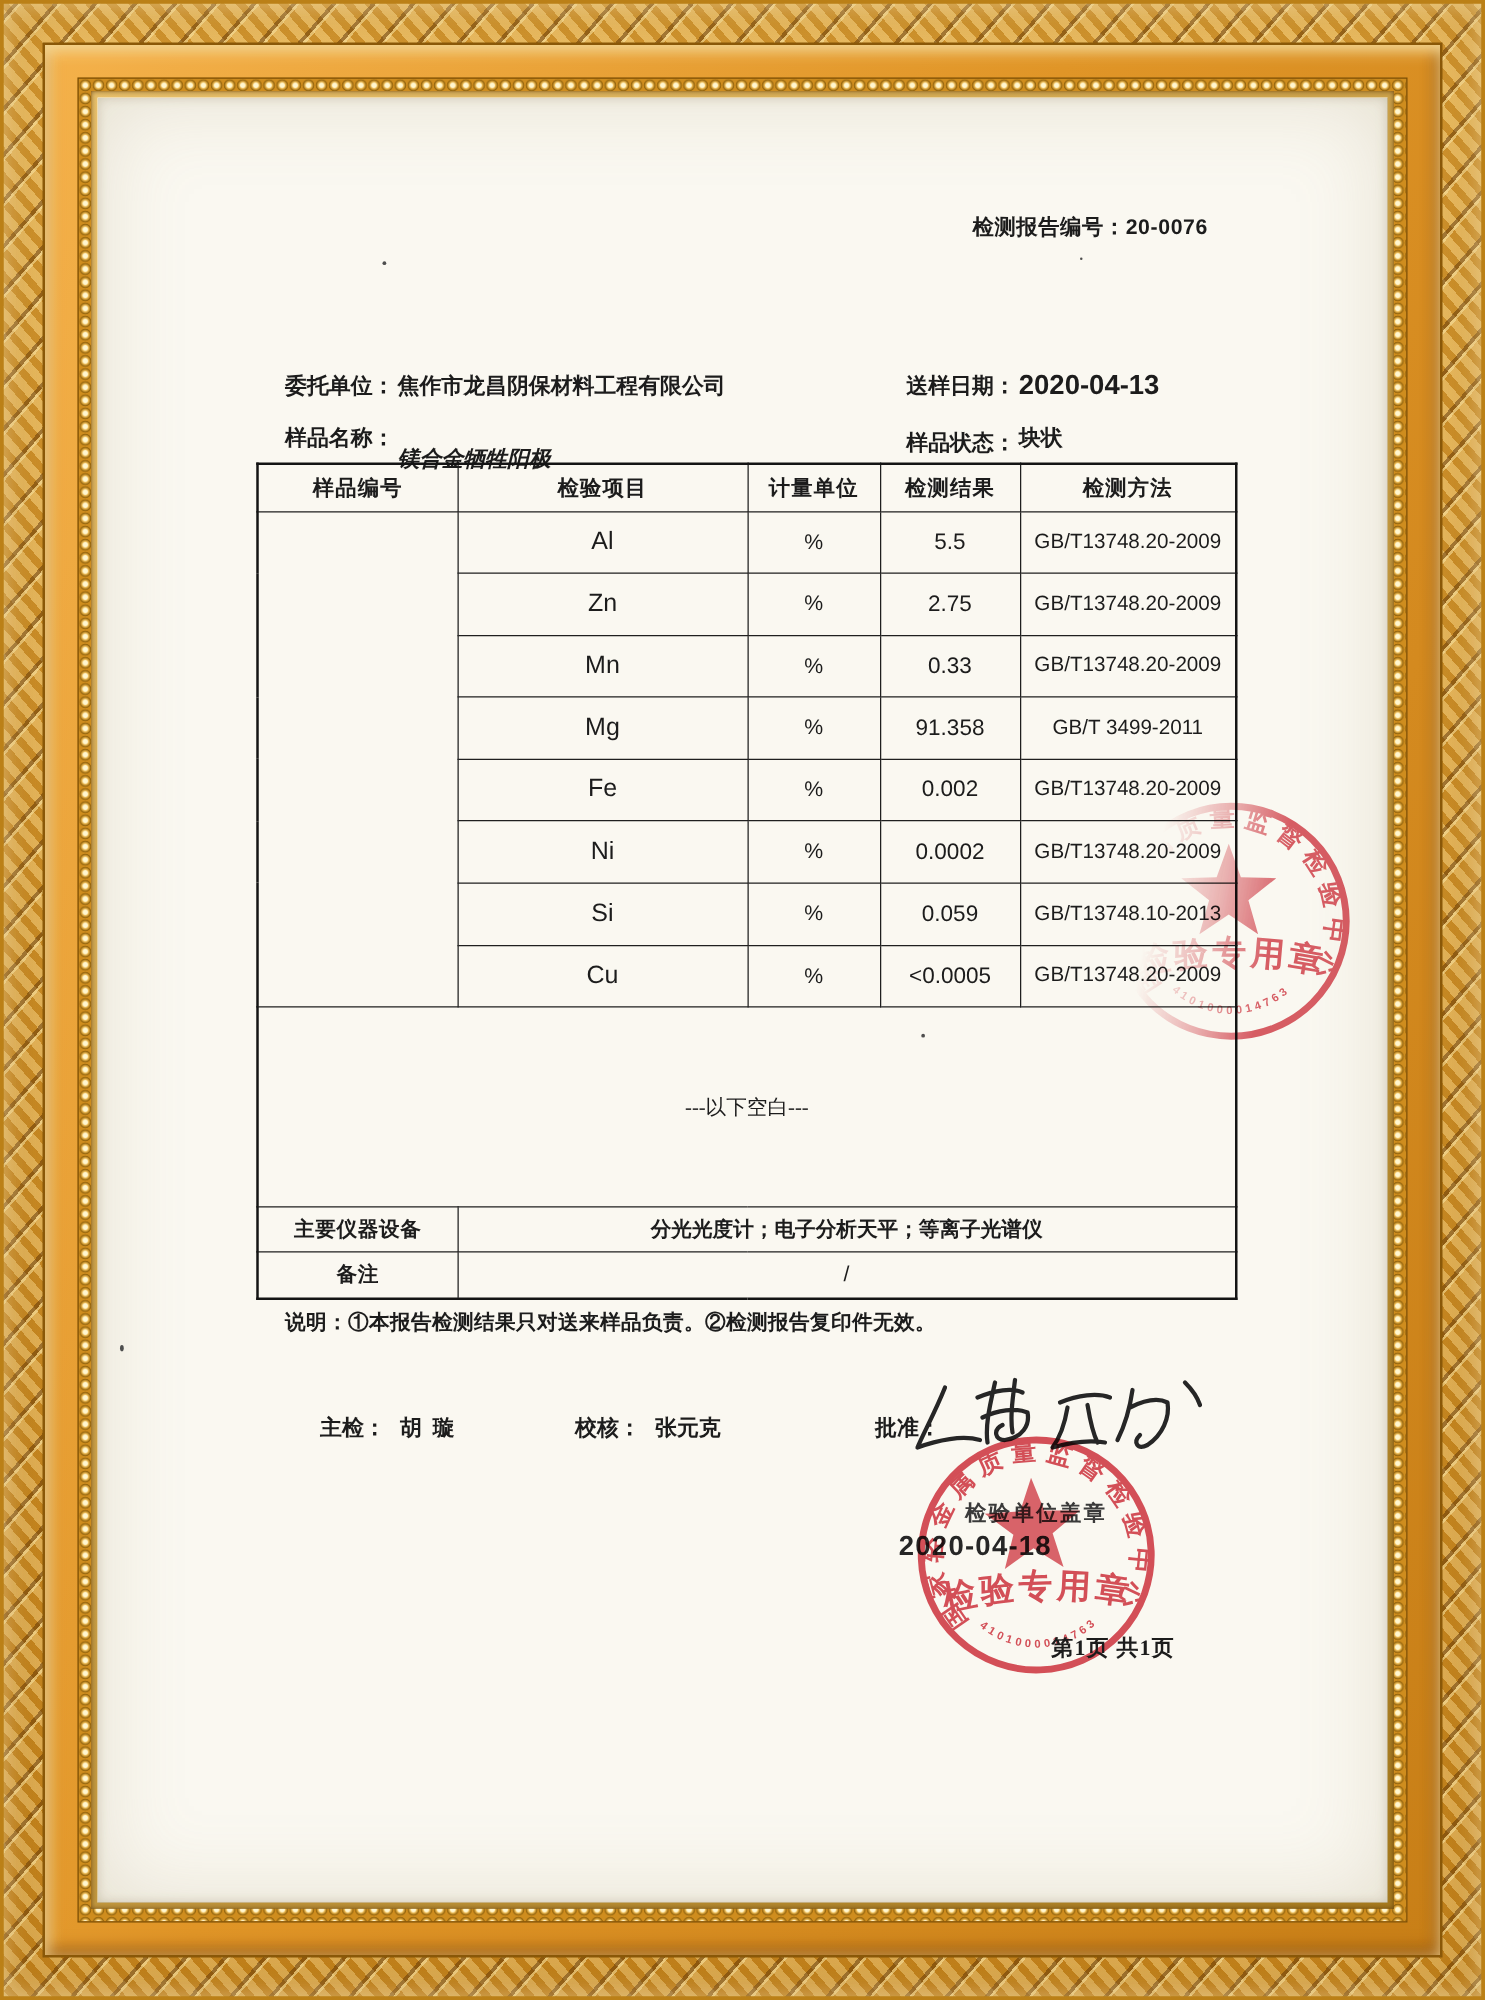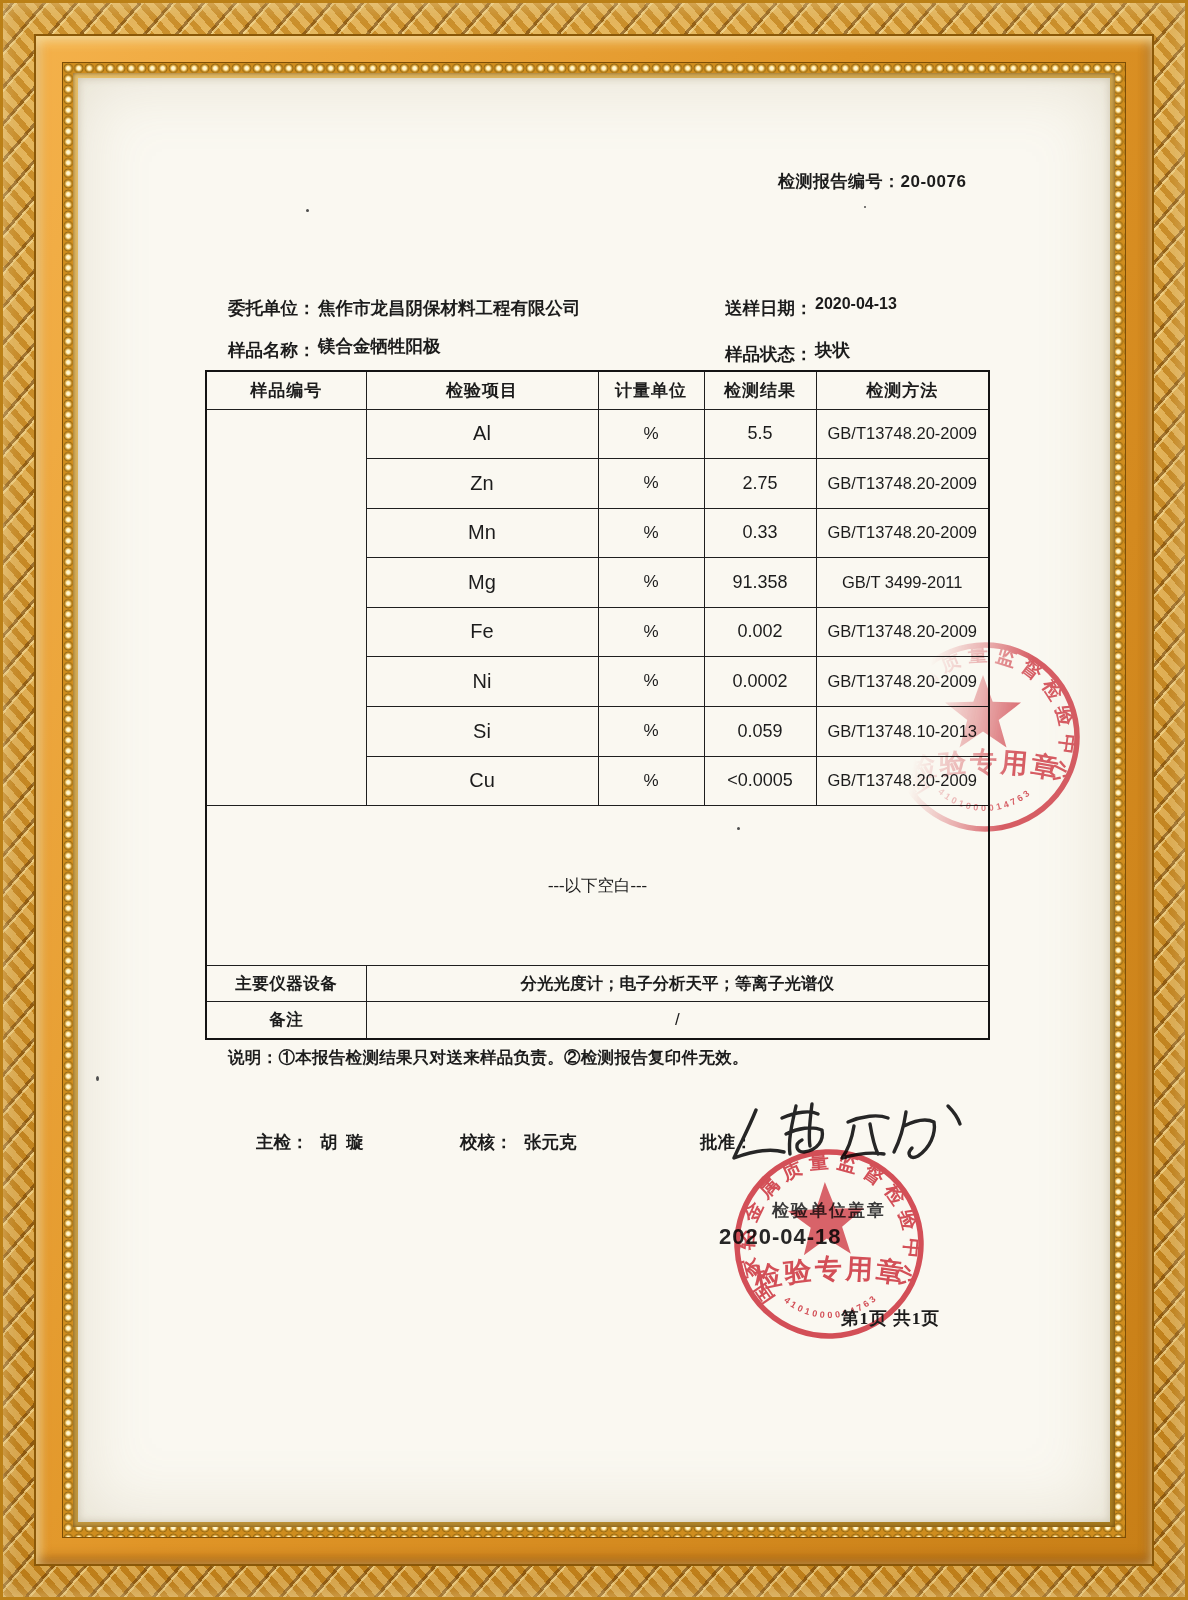--- a/index.html
+++ b/index.html
@@ -48,21 +48,21 @@
 
   .title-wrap{top:140px;left:0;width:100%;text-align:center;}
   .title{
     display:inline-block;font-family:"Liberation Sans",sans-serif;
     font-size:27px;font-weight:700;letter-spacing:1.5px;color:#111;
     border-bottom:2.3px solid #111;padding:0 8px 5px 8px;
   }
 
   .info-label{font-size:17.5px;font-weight:700;}
   .info-val-cn{font-size:17.5px;font-weight:700;}
-  .info-val-num{font-family:"Liberation Sans",sans-serif;font-size:16px;font-weight:700;}
+  .info-val-num{font-family:"Liberation Sans",sans-serif;font-size:22px;font-weight:700;}
 
   
   .tbl-wrap{top:292px;left:127px;width:783px;height:667px;}
   table.results{border-collapse:collapse;table-layout:fixed;width:783px;height:667px;
     font-family:"Liberation Sans",sans-serif;}
   table.results td, table.results th{border:1.3px solid #1f1f1f;text-align:center;vertical-align:middle;padding:0;}
   table.results{border:2.6px solid #141414;}
   th.hdr{font-family:"Liberation Serif",serif;font-size:17px;font-weight:600;height:38px;letter-spacing:1px;}
   td.item{font-size:20px;}
   td.unit{font-size:17px;}
@@ -109,21 +109,21 @@
               <span>检测报告编号：</span><span class="num">20-0076</span>
             </div>
 
 
             <div class="abs info-label" style="top:218px;left:150px;">委托单位：</div>
             <div class="abs info-val-cn" style="top:218px;left:240px;">焦作市龙昌阴保材料工程有限公司</div>
             <div class="abs info-label" style="top:218px;left:647px;">送样日期：</div>
             <div class="abs info-val-num" style="top:217px;left:737px;">2020-04-13</div>
 
             <div class="abs info-label" style="top:260px;left:150px;">样品名称：</div>
-            <div class="abs info-val-cn" style="top:256px;left:240px;">镁合金牺牲阳极</div>
+            <div class="abs info-val-cn" style="top:277px;left:240px;font-style:italic;">镁合金牺牲阳极</div>
             <div class="abs info-label" style="top:264px;left:647px;">样品状态：</div>
             <div class="abs info-val-cn" style="top:260px;left:737px;">块状</div>
 
             <div class="abs tbl-wrap">
               <table class="results">
                 <colgroup>
                     <col style="width:160px">
                     <col style="width:232px">
                     <col style="width:106px">
                     <col style="width:112px">

